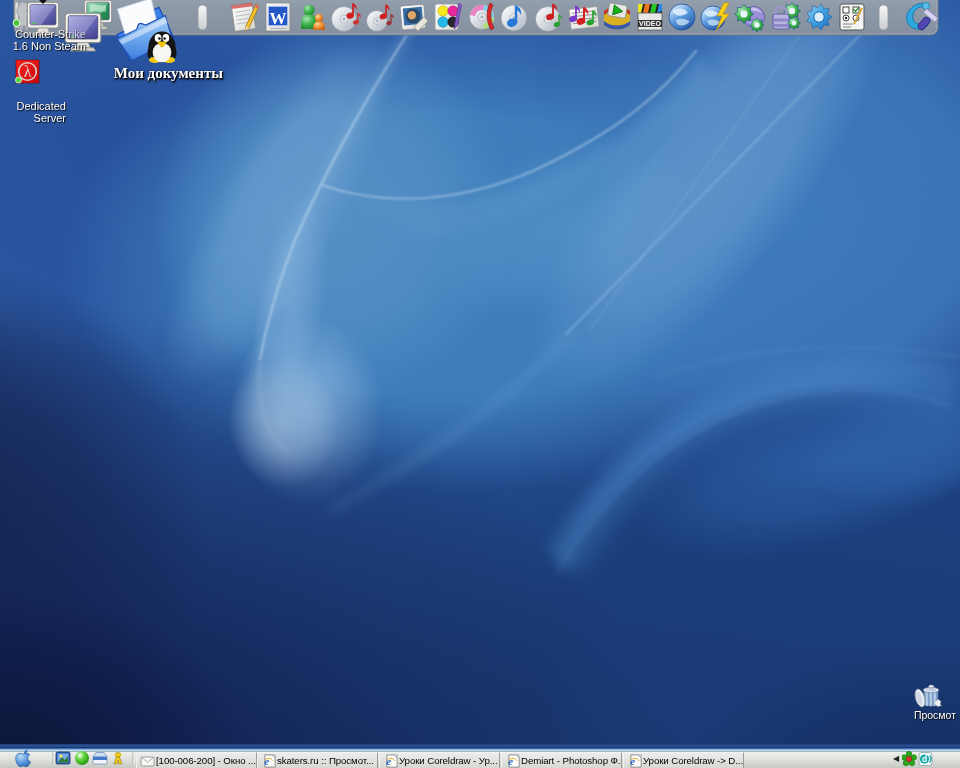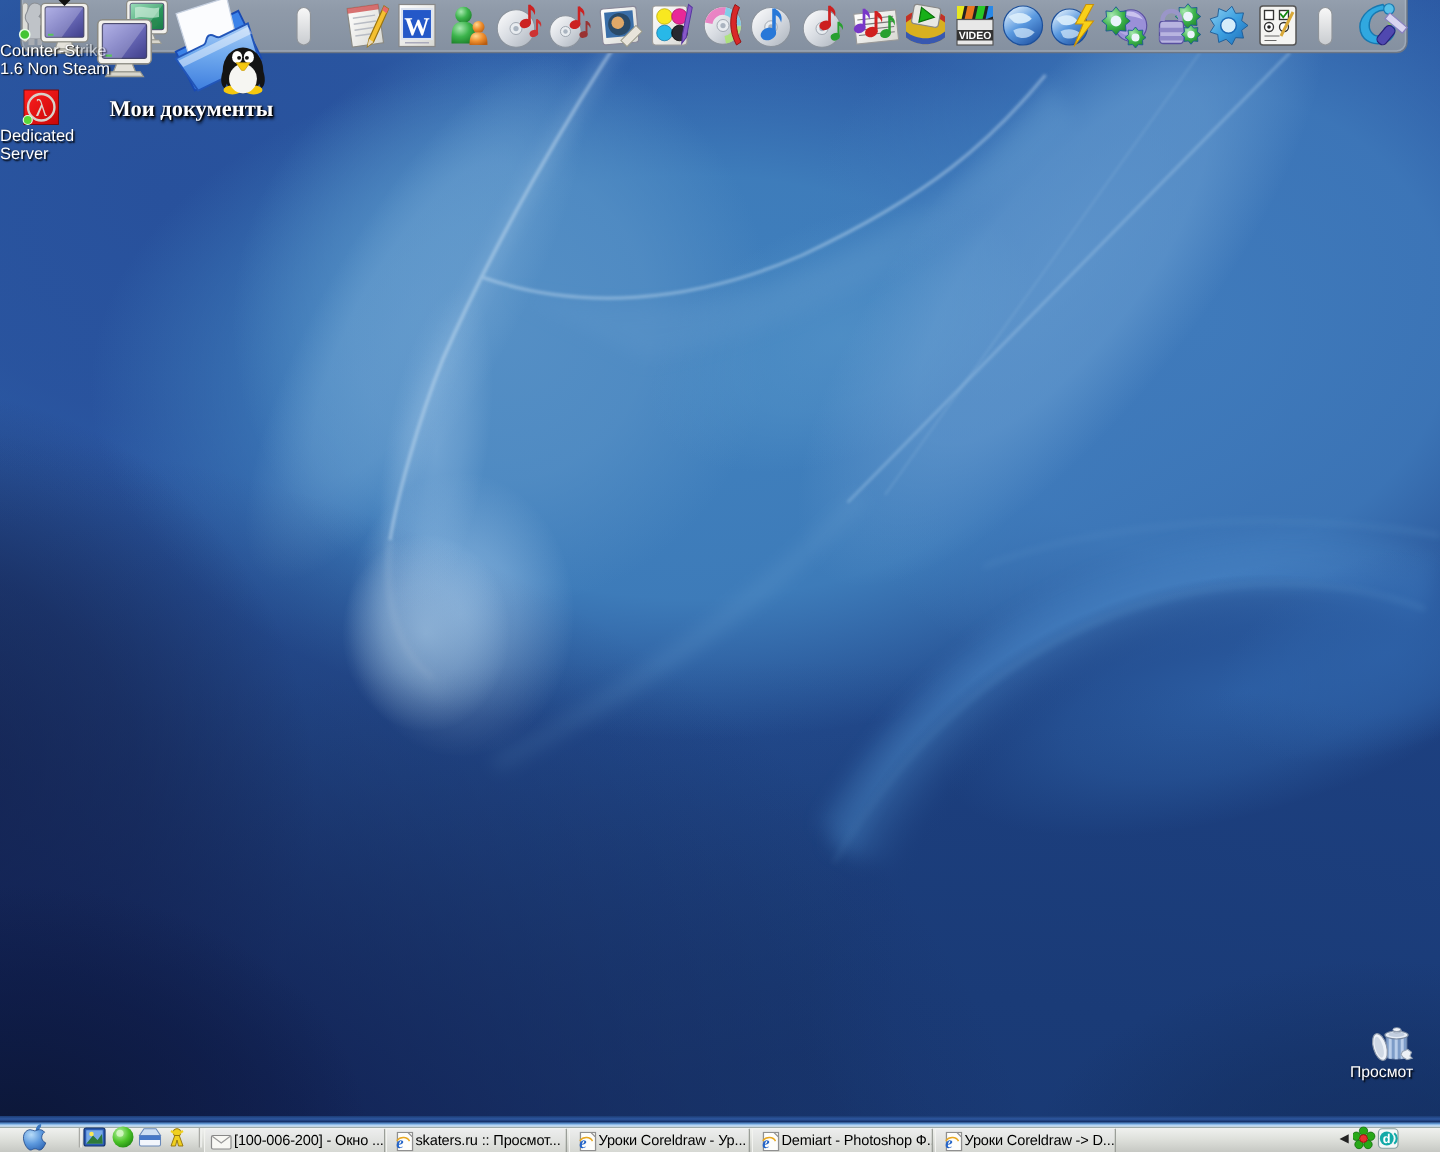--- a/index.html
+++ b/index.html
@@ -1,18 +1,18 @@
 <!DOCTYPE html>
 <html><head><meta charset="utf-8">
 <style>
 html,body{margin:0;padding:0;background:#000;}
 #screen{position:relative;width:960px;height:768px;overflow:hidden;font-family:"Liberation Sans",sans-serif;}
 #wall{position:absolute;left:0;top:0;}
 #docksvg{position:absolute;left:0;top:0;}
-.lbl{position:absolute;color:#fff;text-shadow:1px 1px 1px rgba(0,0,0,0.9),0 0 1px rgba(0,0,0,0.45);font-size:11px;text-align:left;line-height:12px;-webkit-font-smoothing:antialiased;}
+.lbl{position:absolute;color:#fff;text-shadow:1px 1px 1px rgba(0,0,0,0.9),0 0 1px rgba(0,0,0,0.45);font-size:11px;text-align:right;line-height:12px;-webkit-font-smoothing:antialiased;}
 #lblMyDocs{font-weight:bold;font-size:15px;text-shadow:1px 1px 1px #000,1px 2px 2px rgba(0,0,0,0.8),0 0 2px rgba(0,0,0,0.6);}
 #taskbar{position:absolute;left:0;bottom:0;width:960px;height:22px;}
 #tbblue{position:absolute;left:0;top:0;width:960px;height:6px;background:linear-gradient(#2d57a0,#16336b 28%,#5f97d4 52%,#a8cdf0 66%,#cfe3f7 80%,#98a7a7 94%,#dfe3df);}
 #tbgray{position:absolute;left:0;top:6px;width:960px;height:16px;background:linear-gradient(#f0f1ef,#dfe1dc 45%,#c6c8c3);}
 .tbtn{position:absolute;top:6px;height:15px;background:linear-gradient(#eceded,#d6d8d3);border:1px solid;border-color:#f2f3f0 #9a9e98 #9a9e98 #f2f3f0;border-radius:1px;font-size:10px;color:#000;white-space:nowrap;overflow:hidden;}
 .tbtn .tx{position:absolute;left:19px;top:2px;font-size:9.7px;letter-spacing:-0.1px;}
 .tray{position:absolute;color:#000;font-size:10.5px;}
 </style>
 </head>
 <body>
@@ -530,21 +530,21 @@
 <g transform="rotate(-16 -8 1)">
 <ellipse cx="-8" cy="1" rx="4.4" ry="9.2" fill="#eef2f8" stroke="#8a96a8" stroke-width="0.8"></ellipse>
 <ellipse cx="-8.6" cy="1" rx="2.6" ry="7.2" fill="#cfd8e4"></ellipse>
 </g>
 <path d="M 7,4 L 10.5,2.5 L 13,4.5 L 12,7 L 13.5,8.5 L 10,9.5 L 7.5,8 L 6,6 Z" fill="#edf1f6" stroke="#98a4b4" stroke-width="0.7"></path>
 </g>
 </svg>
 
 <div class="lbl" style="left:0px;top:28px;width:86px;">Counter-St<span style="opacity:0.55">rike</span><br>1.6 Non Steam</div>
 <div class="lbl" id="lblMyDocs" style="left:73px;top:67px;width:150px;font-family:Liberation Serif, serif;">Мои документы</div>
-<div class="lbl" style="left:0px;top:85px;width:56px;">Dedicated<br>Server</div>
+<div class="lbl" style="left:0px;top:100px;width:56px;padding-left:10px;">Dedicated<br>Server</div>
 <div class="lbl" style="left:900px;top:709px;width:56px;font-size:10.5px;">Просмот</div>
 
 <div style="position:absolute;left:0;bottom:22px;width:960px;height:2px;background:linear-gradient(#1c3c74,#2d57a0);"></div>
 <div id="taskbar">
 <div id="tbblue"></div>
 <div id="tbgray"></div>
 <svg width="960" height="22" style="position:absolute;left:0;top:0;">
 <defs>
 <radialGradient id="appleg" cx="0.35" cy="0.25" r="0.9">
  <stop offset="0" stop-color="#b8dcf8"></stop>

